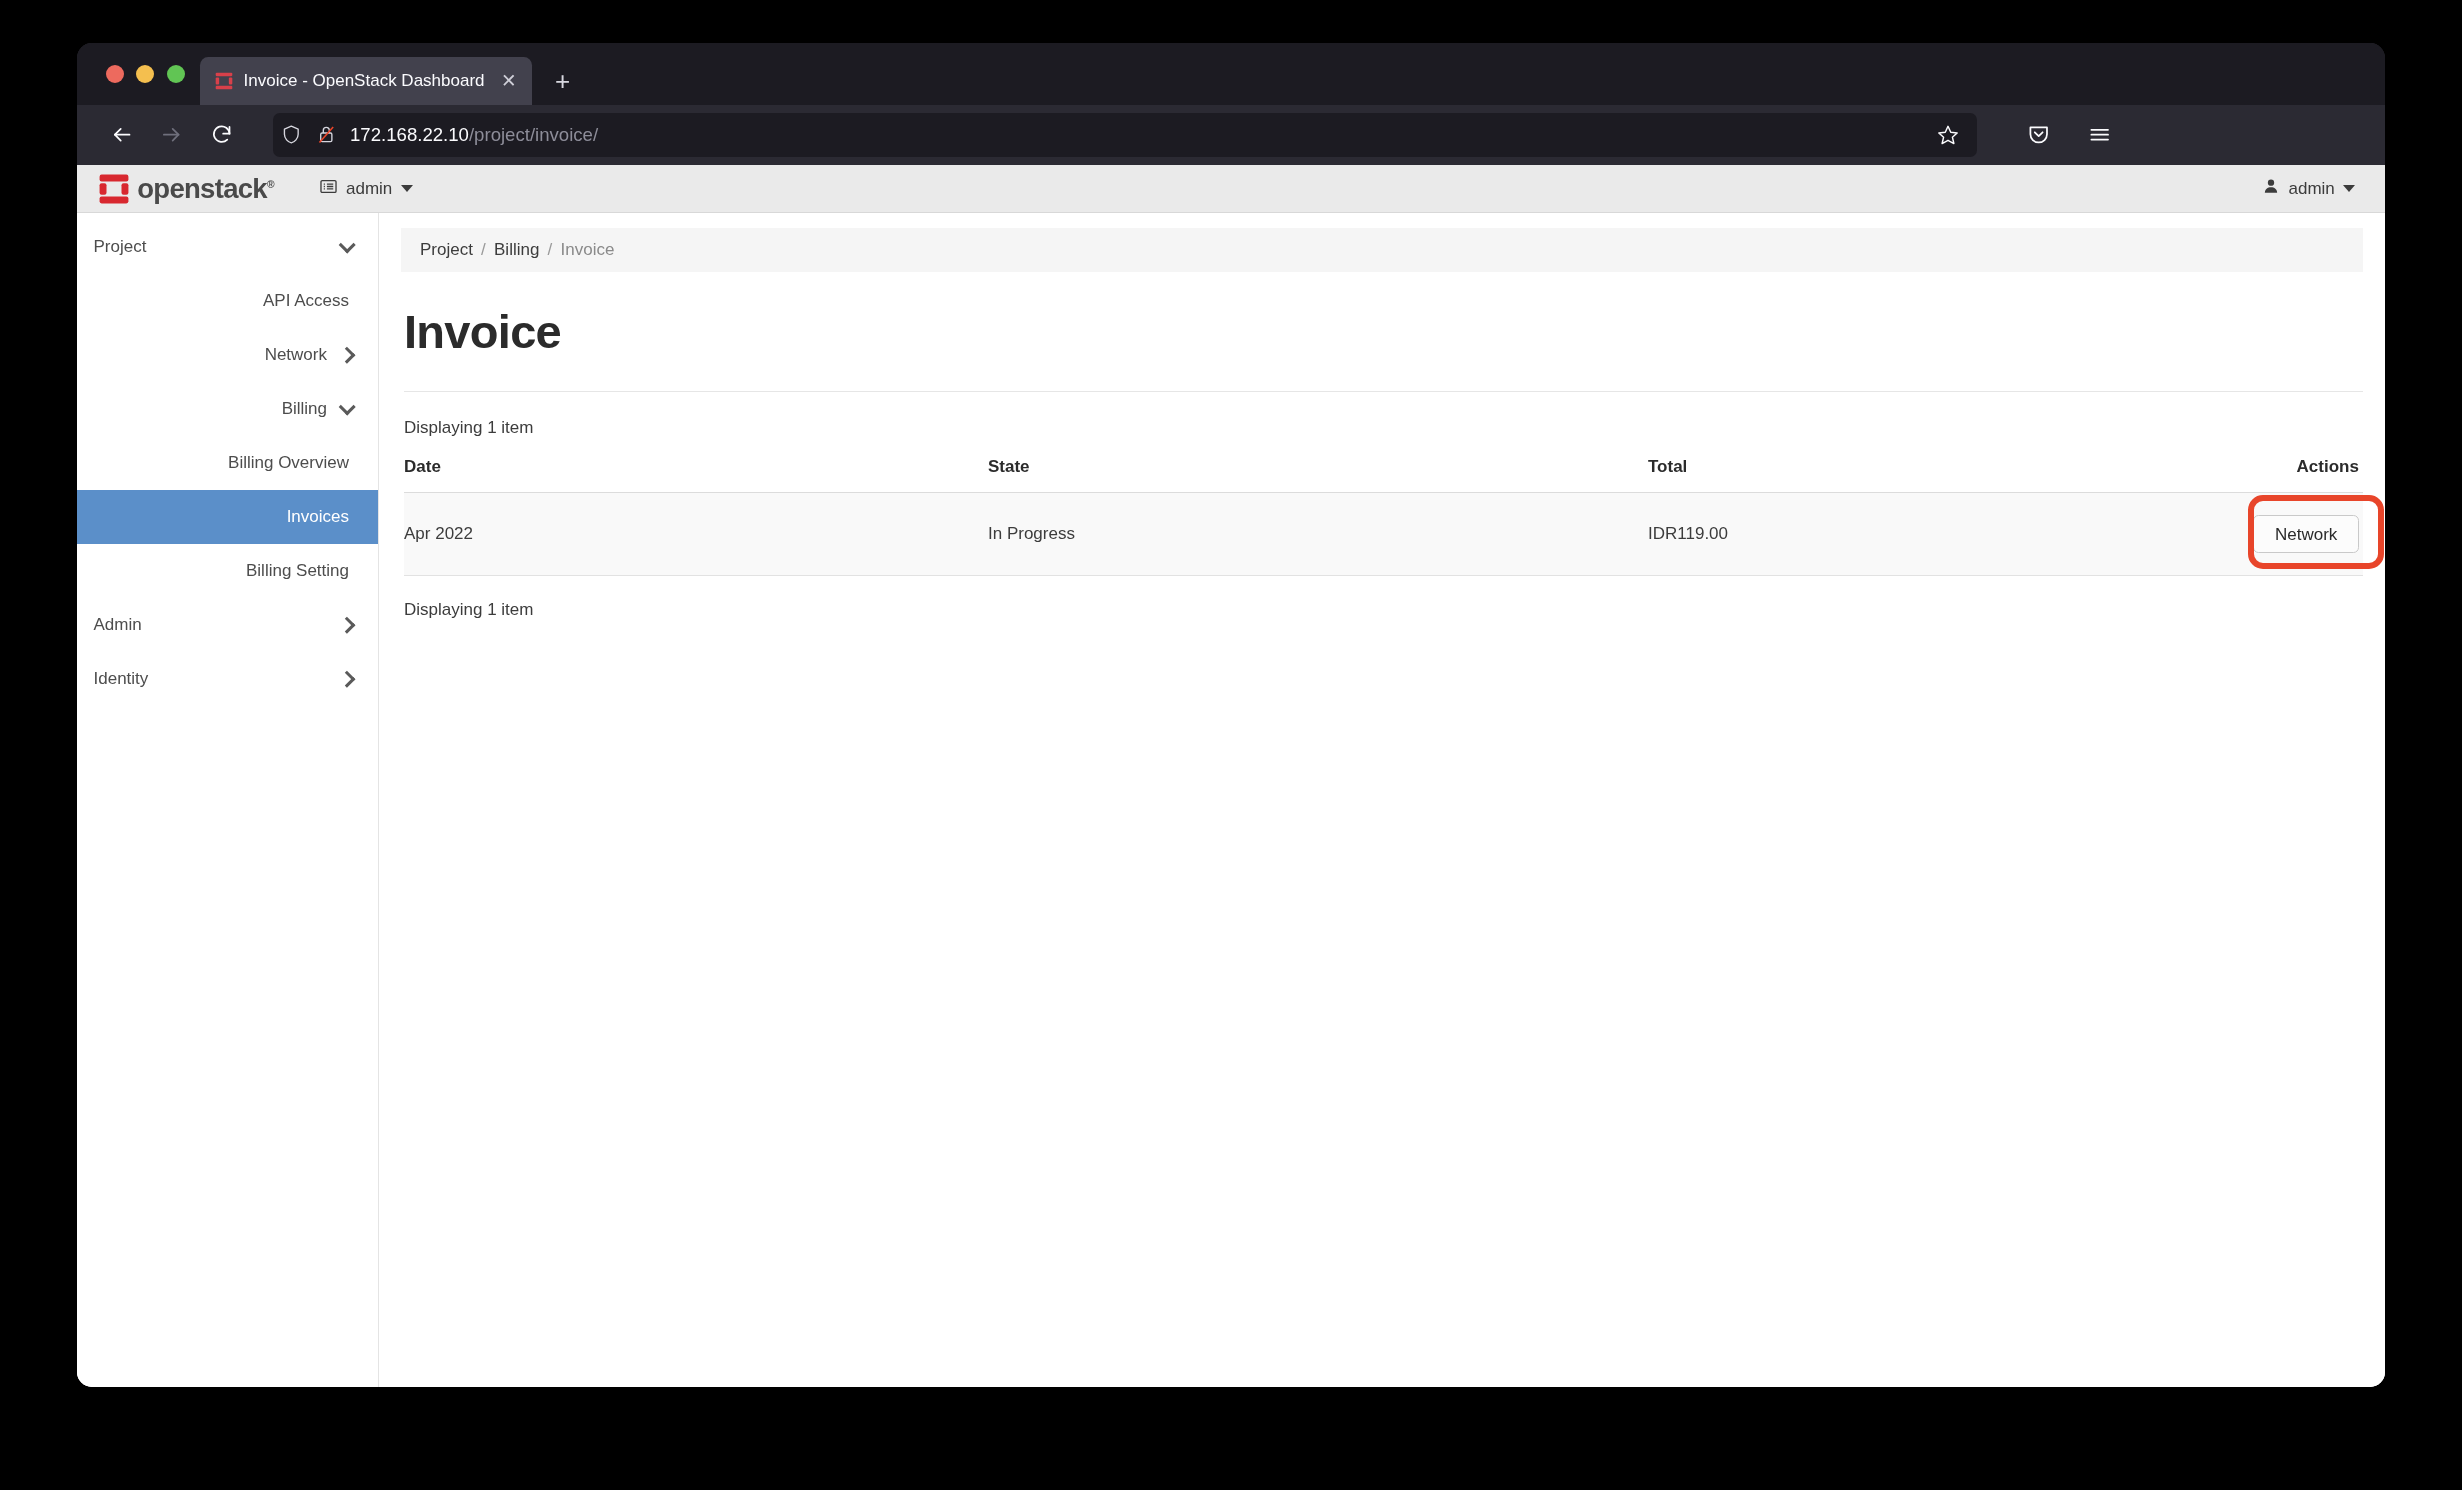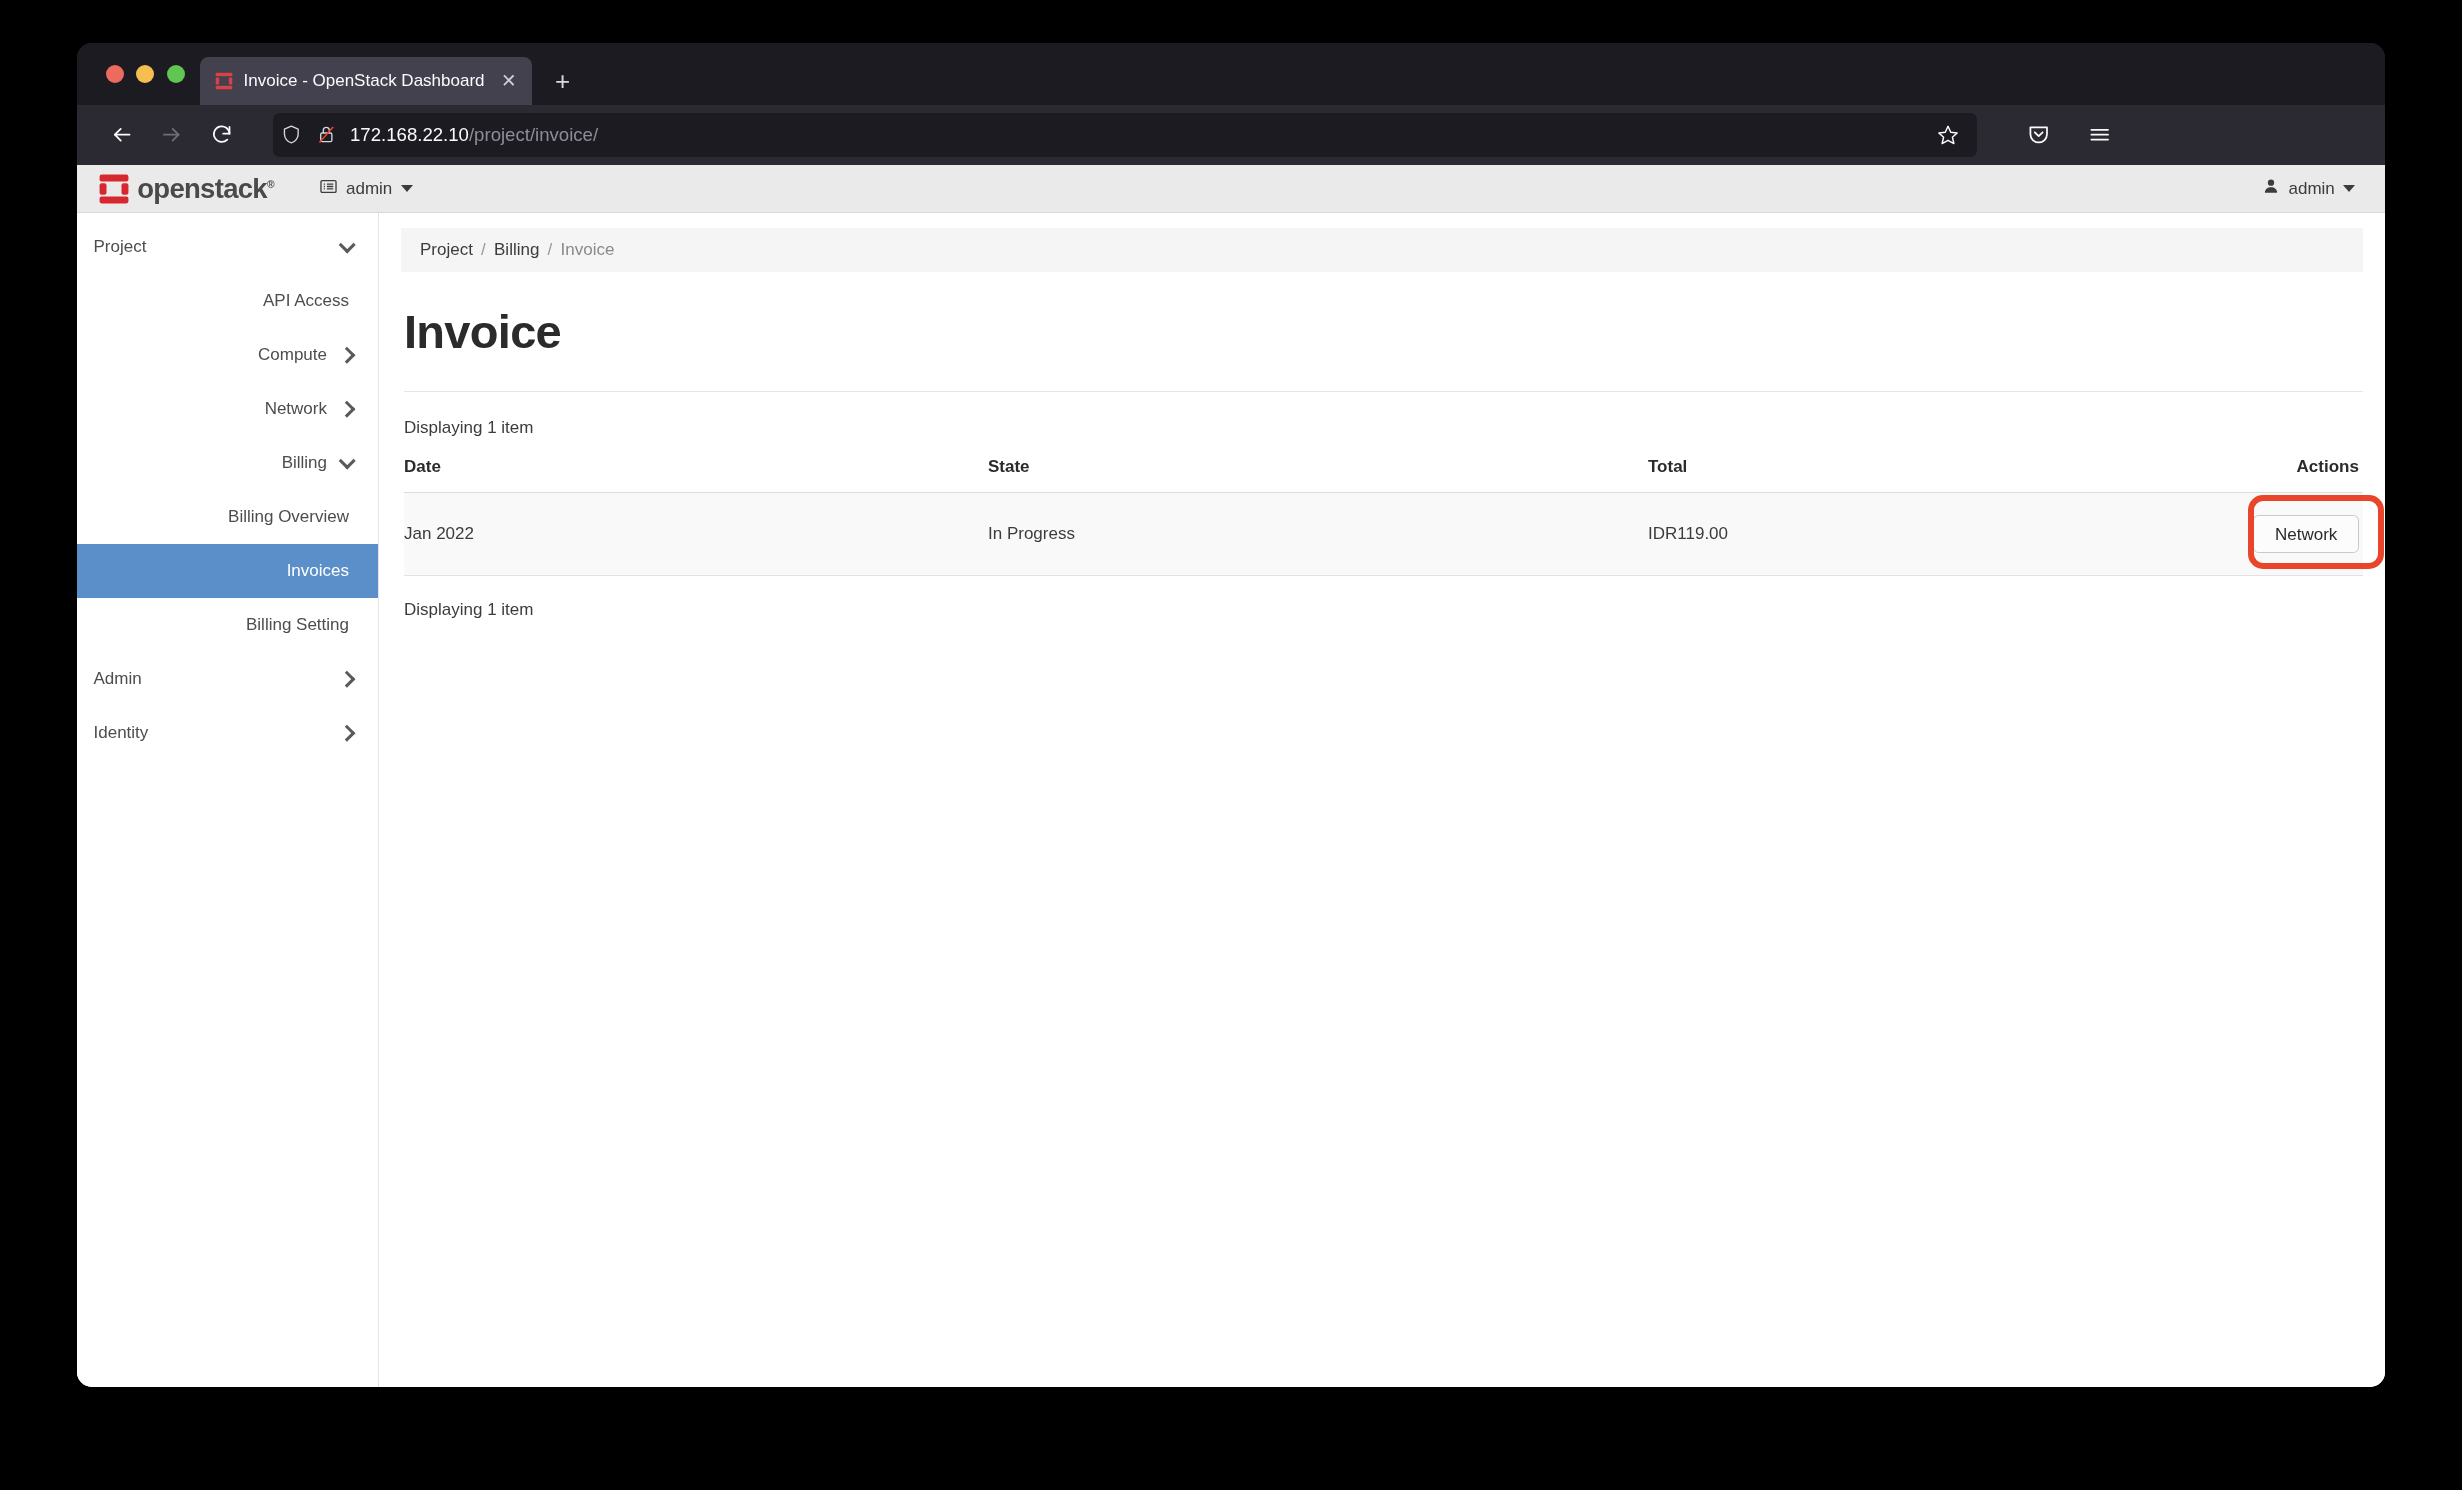--- a/index.html
+++ b/index.html
@@ -439,24 +439,20 @@
 
       <nav class="sidebar" id="sidebar">
           <div class="nav-item top has-chevron">
             <span class="label">Project</span>
             <span class="chev down"></span>
           </div>
           <div class="nav-item">
             <span class="label">API Access</span>
           </div>
           <div class="nav-item has-chevron">
-            <span class="label">Compute</span>
-            <span class="chev right"></span>
-          </div>
-          <div class="nav-item has-chevron">
             <span class="label">Network</span>
             <span class="chev right"></span>
           </div>
           <div class="nav-item has-chevron">
             <span class="label">Billing</span>
             <span class="chev down"></span>
           </div>
           <div class="nav-item">
             <span class="label">Billing Overview</span>
           </div>
@@ -495,21 +491,21 @@
           <thead>
             <tr>
               <th class="col-date">Date</th>
               <th class="col-state">State</th>
               <th class="col-total">Total</th>
               <th class="col-actions">Actions</th>
             </tr>
           </thead>
           <tbody>
             <tr>
-              <td class="col-date">Jan 2022</td>
+              <td class="col-date">Apr 2022</td>
               <td class="col-state">In Progress</td>
               <td class="col-total">IDR119.00</td>
               <td class="col-actions">
                 <span class="btn-detail" id="detail-btn">Network</span>
               </td>
             </tr>
           </tbody>
         </table>
 
         <div class="count-bottom">Displaying 1 item</div>

